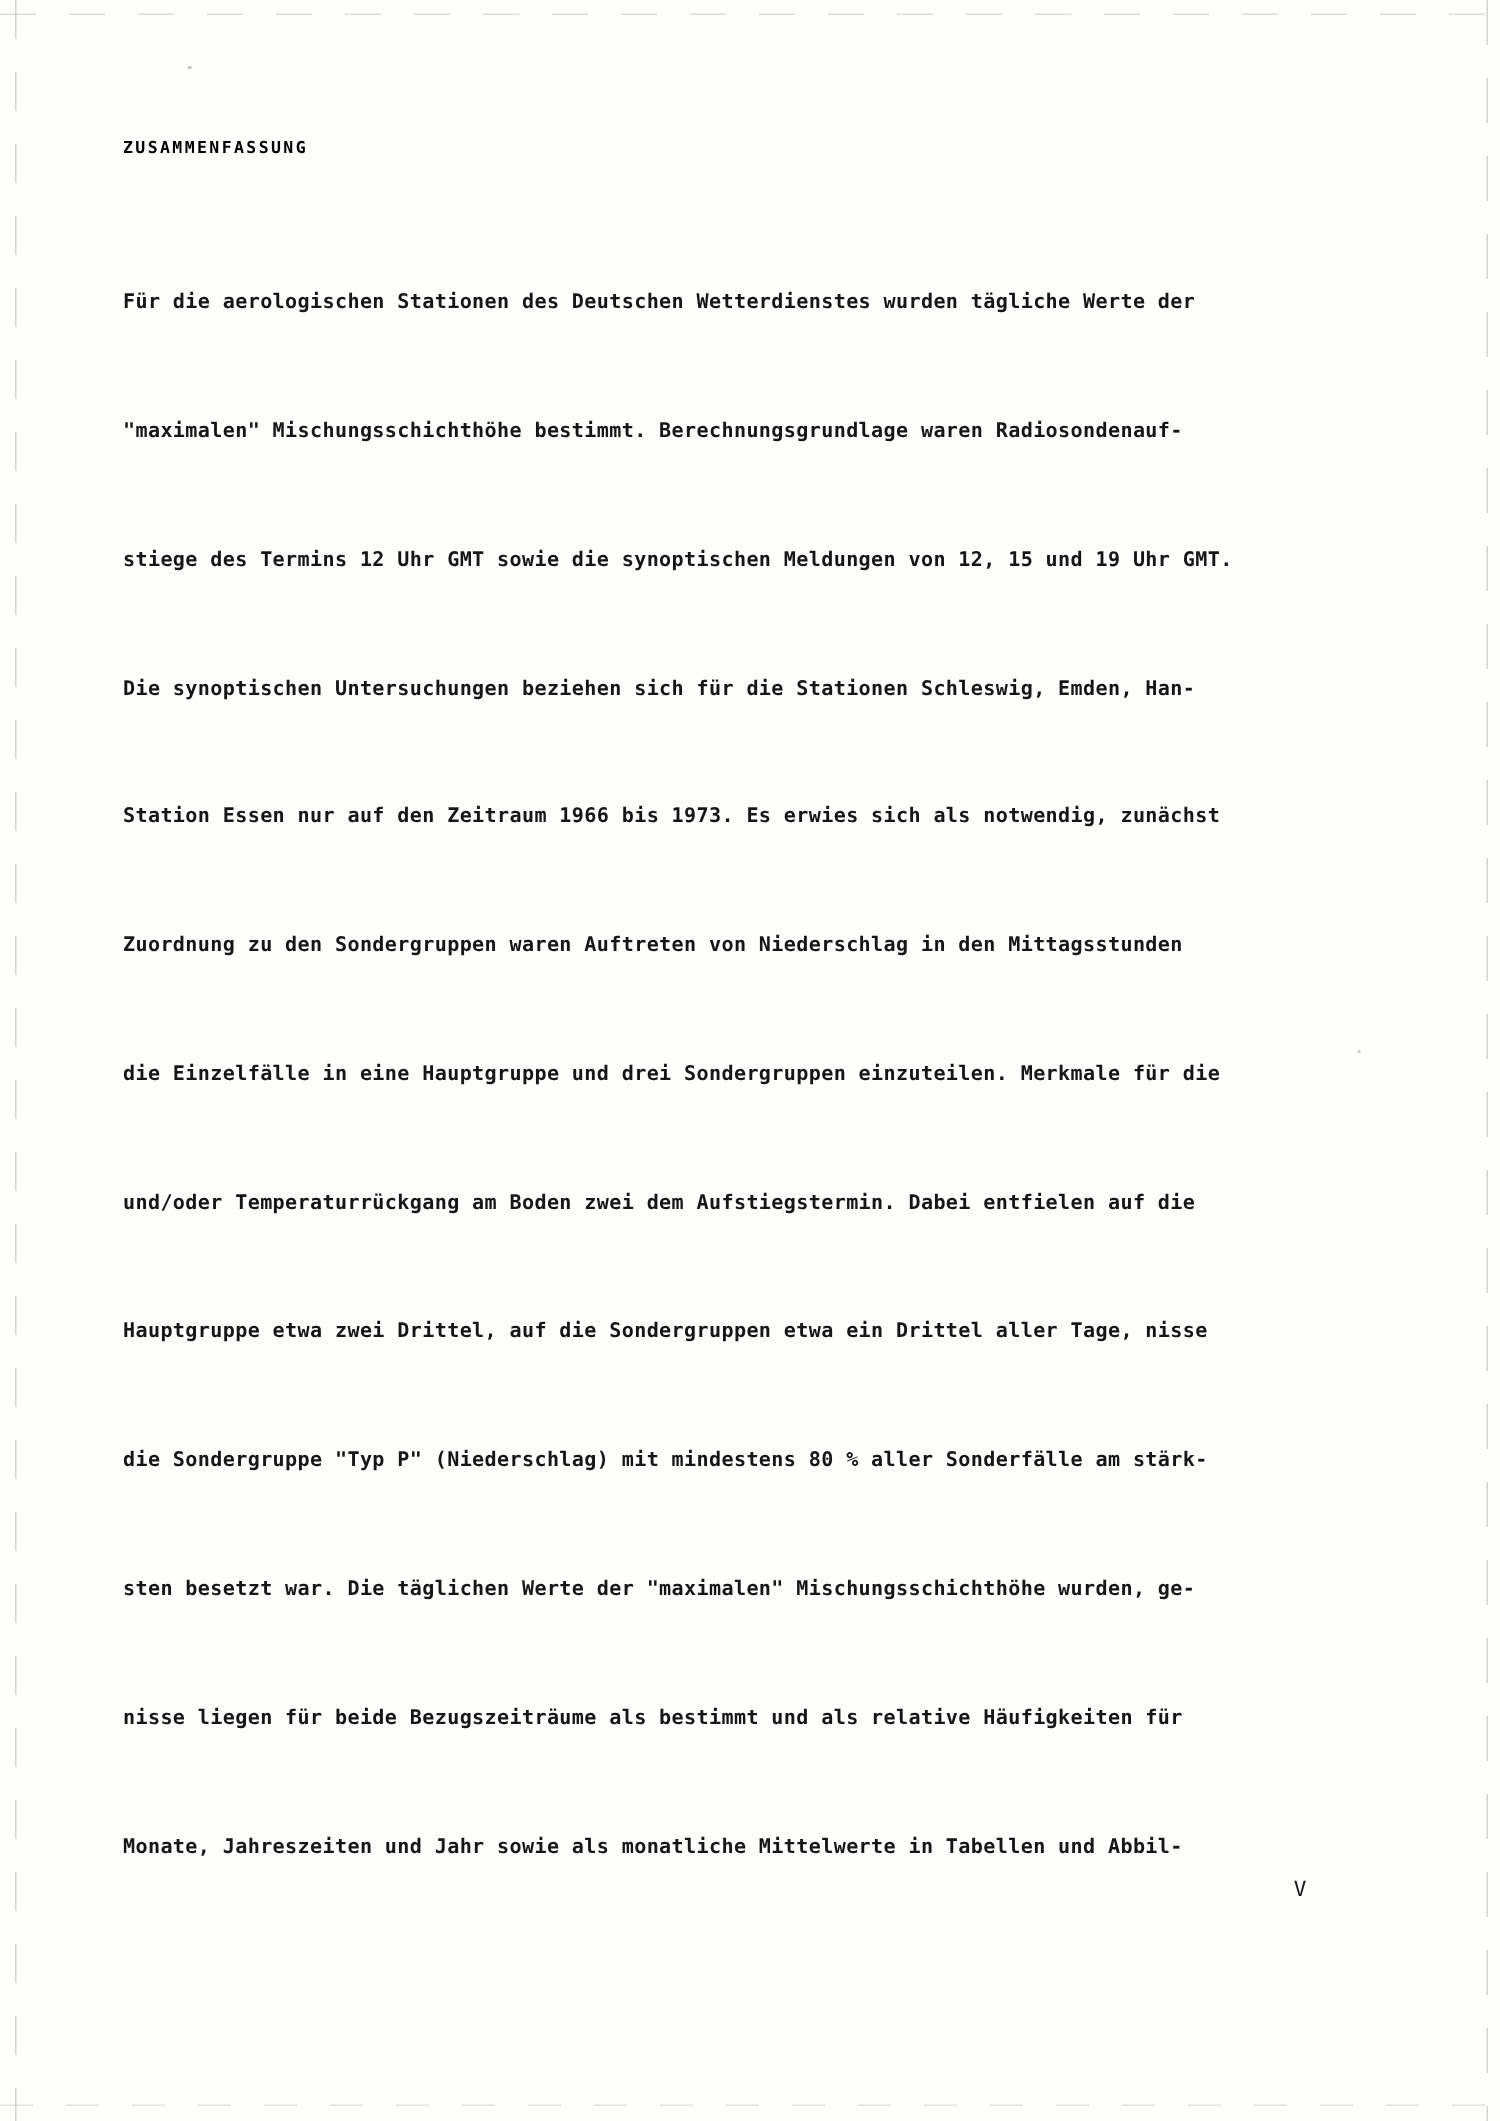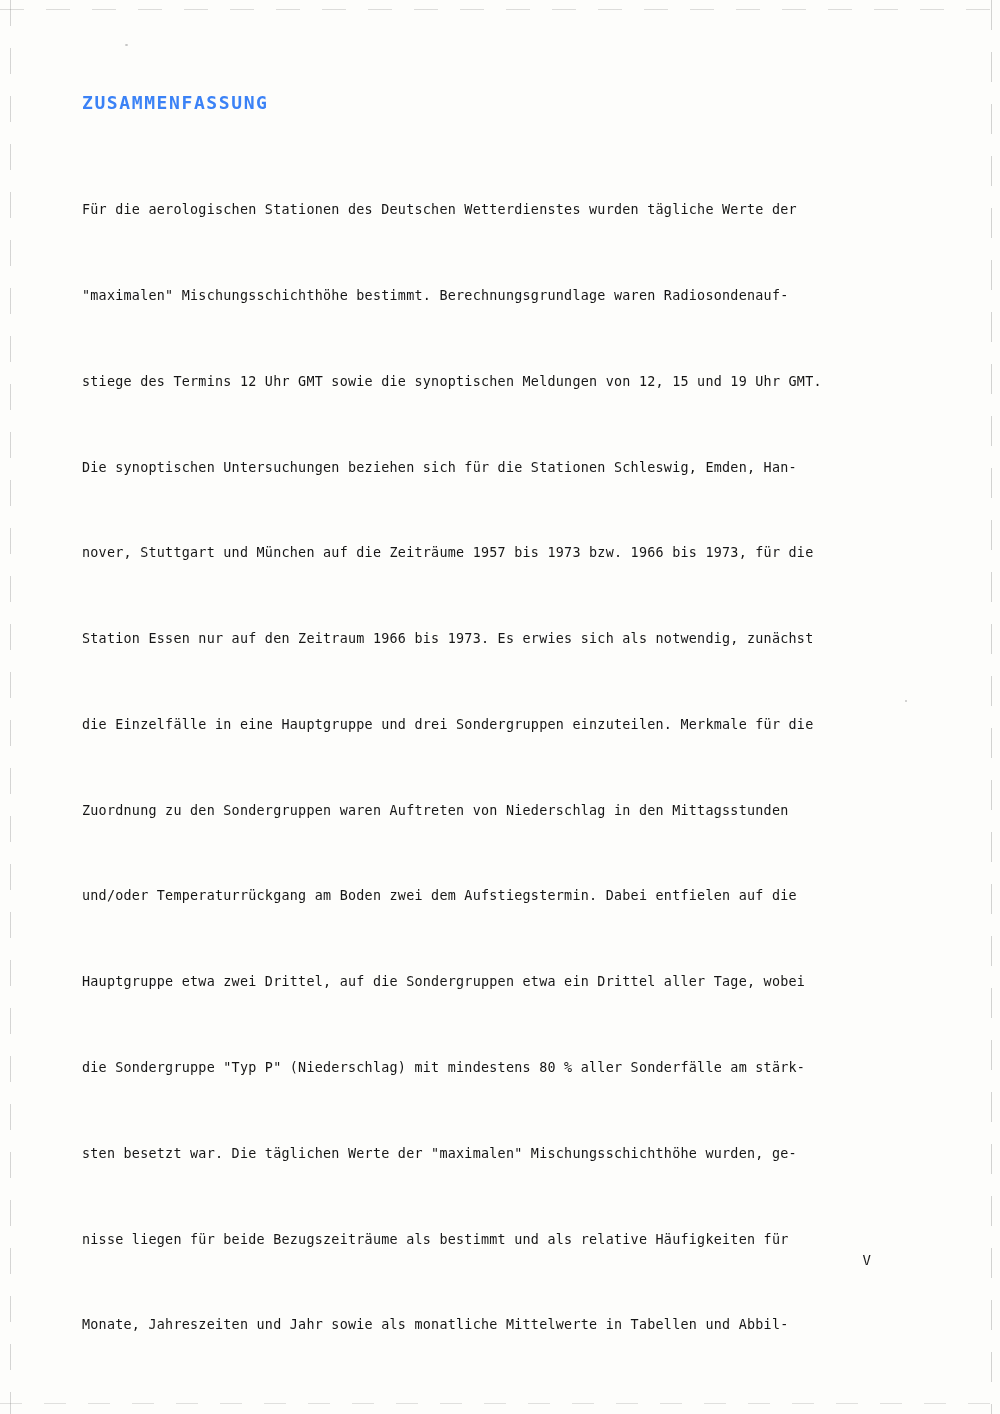--- a/index.html
+++ b/index.html
@@ -82,37 +82,38 @@
     background: rgba(90,90,90,0.35);
     border-radius: 50%;
   }
   .content {
     position: absolute;
     left: 82px;
     top: 92px;
     width: 830px;
   }
   .section-heading {
-    font-size: 18px;
+    font-size: 11px;
     letter-spacing: 1.6px;
-    color: #3b82f6;
+    color: #000000;
     margin: 0 0 26px 0;
     white-space: pre;
   }
   .para {
     font-size: 13.4px;
     line-height: 28.6px;
     color: #161616;
     letter-spacing: 0.25px;
     white-space: pre-wrap;
     margin: 0;
   }
   .para .ln {
     display: block;
     white-space: pre;
+    font-weight: bold;
   }
   .page-number {
     position: absolute;
     right: 128px;
     top: 1252px;
     font-size: 14px;
     letter-spacing: 1px;
     color: #1a1a1a;
   }
 </style>
@@ -131,26 +132,25 @@
 
   <div class="content">
 
     <div class="section">
       <h2 class="section-heading">ZUSAMMENFASSUNG</h2>
       <div class="para">
         <span class="ln">Für die aerologischen Stationen des Deutschen Wetterdienstes wurden tägliche Werte der</span>
         <span class="ln">"maximalen" Mischungsschichthöhe bestimmt. Berechnungsgrundlage waren Radiosondenauf-</span>
         <span class="ln">stiege des Termins 12 Uhr GMT sowie die synoptischen Meldungen von 12, 15 und 19 Uhr GMT.</span>
         <span class="ln">Die synoptischen Untersuchungen beziehen sich für die Stationen Schleswig, Emden, Han-</span>
-        <span class="ln">nover, Stuttgart und München auf die Zeiträume 1957 bis 1973 bzw. 1966 bis 1973, für die</span>
         <span class="ln">Station Essen nur auf den Zeitraum 1966 bis 1973. Es erwies sich als notwendig, zunächst</span>
+        <span class="ln">Zuordnung zu den Sondergruppen waren Auftreten von Niederschlag in den Mittagsstunden</span>
         <span class="ln">die Einzelfälle in eine Hauptgruppe und drei Sondergruppen einzuteilen. Merkmale für die</span>
-        <span class="ln">Zuordnung zu den Sondergruppen waren Auftreten von Niederschlag in den Mittagsstunden</span>
         <span class="ln">und/oder Temperaturrückgang am Boden zwei dem Aufstiegstermin. Dabei entfielen auf die</span>
-        <span class="ln">Hauptgruppe etwa zwei Drittel, auf die Sondergruppen etwa ein Drittel aller Tage, wobei</span>
+        <span class="ln">Hauptgruppe etwa zwei Drittel, auf die Sondergruppen etwa ein Drittel aller Tage, nisse</span>
         <span class="ln">die Sondergruppe "Typ P" (Niederschlag) mit mindestens 80 % aller Sonderfälle am stärk-</span>
         <span class="ln">sten besetzt war. Die täglichen Werte der "maximalen" Mischungsschichthöhe wurden, ge-</span>
         <span class="ln">nisse liegen für beide Bezugszeiträume als bestimmt und als relative Häufigkeiten für</span>
         <span class="ln">Monate, Jahreszeiten und Jahr sowie als monatliche Mittelwerte in Tabellen und Abbil-</span>
         
         
         
         
         
       </div>

